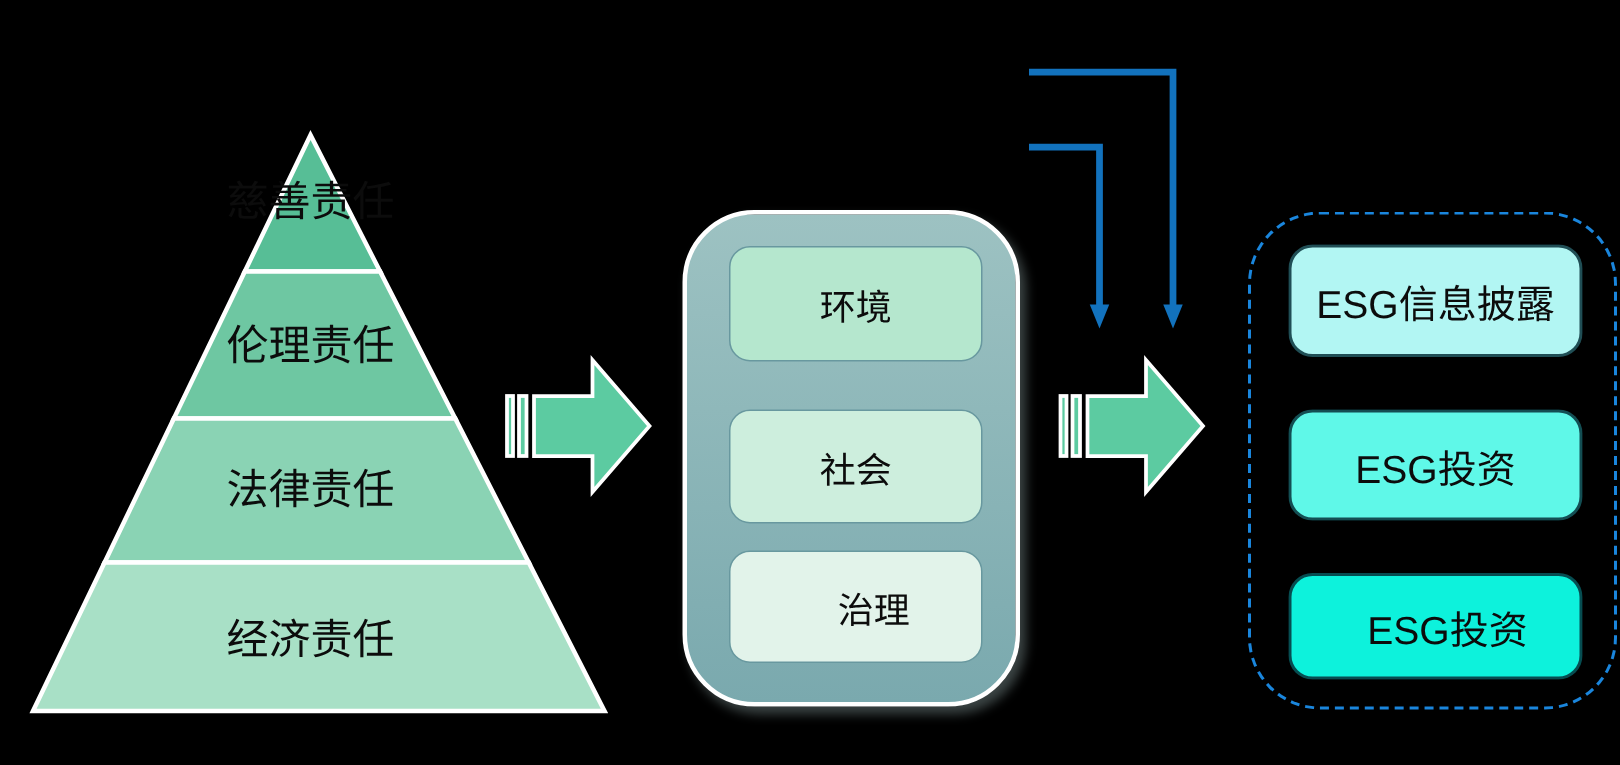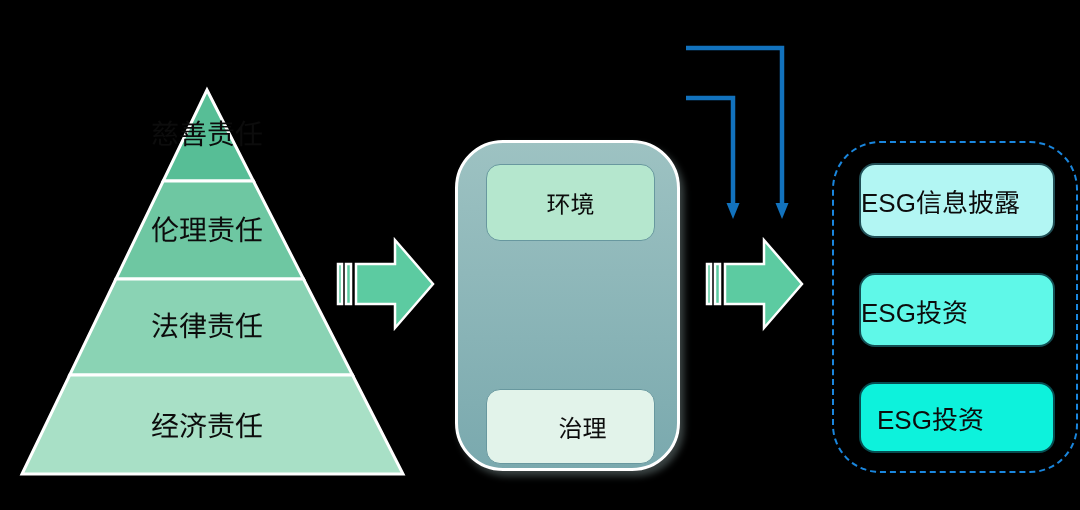--- a/index.html
+++ b/index.html
@@ -20,31 +20,31 @@
     box-shadow:4px 5px 7px rgba(130,150,150,0.45);
   }
   .pillar-box{
     position:absolute;left:28px;width:169px;box-sizing:border-box;
     border:1.5px solid #68989F;border-radius:14px;
     display:flex;align-items:center;justify-content:center;
     font-size:24px;color:#0c0c0c;
   }
   .pillar-box.p0{top:21px;height:77px;}
   .pillar-box.p1{top:130px;height:76px;}
-  .pillar-box.p2{top:246px;height:75px;padding-left:24px;}
+  .pillar-box.p2{top:224px;height:75px;padding-left:24px;}
   
   .outcomes{
     position:absolute;left:832px;top:113px;width:246px;height:332px;
     border-radius:48px;border:2px dashed #1A86DD;box-sizing:border-box;
     background:transparent;
   }
   .outcome-box{
     position:absolute;left:25px;width:196px;box-sizing:border-box;
     border:2px solid rgba(6,48,56,0.85);border-radius:16px;
-    display:flex;align-items:center;justify-content:flex-start;
+    display:flex;align-items:center;justify-content:center;
     font-size:26px;color:#0c0c0c;
   }
   .outcome-box.o0{top:20px;height:75px;}
   .outcome-box.o1{top:130px;height:74px;}
   .outcome-box.o2{top:239px;height:71px;padding-left:16px;}
 </style>
 </head>
 <body>
 
 <div class="canvas">
@@ -81,20 +81,23 @@
     <g fill="#1272BD">
       <polygon points="726.5,175 739.5,175 733,191"></polygon>
       <polygon points="775.5,175 788.5,175 782,191"></polygon>
     </g>
   </svg>
 
   <div class="pillars">
     <div class="pillar-box p0" style="background: rgb(181, 231, 206);">
       <span>环境</span>
     </div>
+    <div class="pillar-box p1" style="background: rgb(205, 238, 221);">
+      <span>社会</span>
+    </div>
     <div class="pillar-box p2" style="background: rgb(226, 243, 234);">
       <span>治理</span>
     </div>
   </div>
 
   <div class="outcomes" style="border-color: rgb(26, 134, 221);">
     <div class="outcome-box o0" style="background: rgb(178, 246, 243);">
       <span>ESG信息披露</span>
     </div>
     <div class="outcome-box o1" style="background: rgb(95, 248, 232);">

